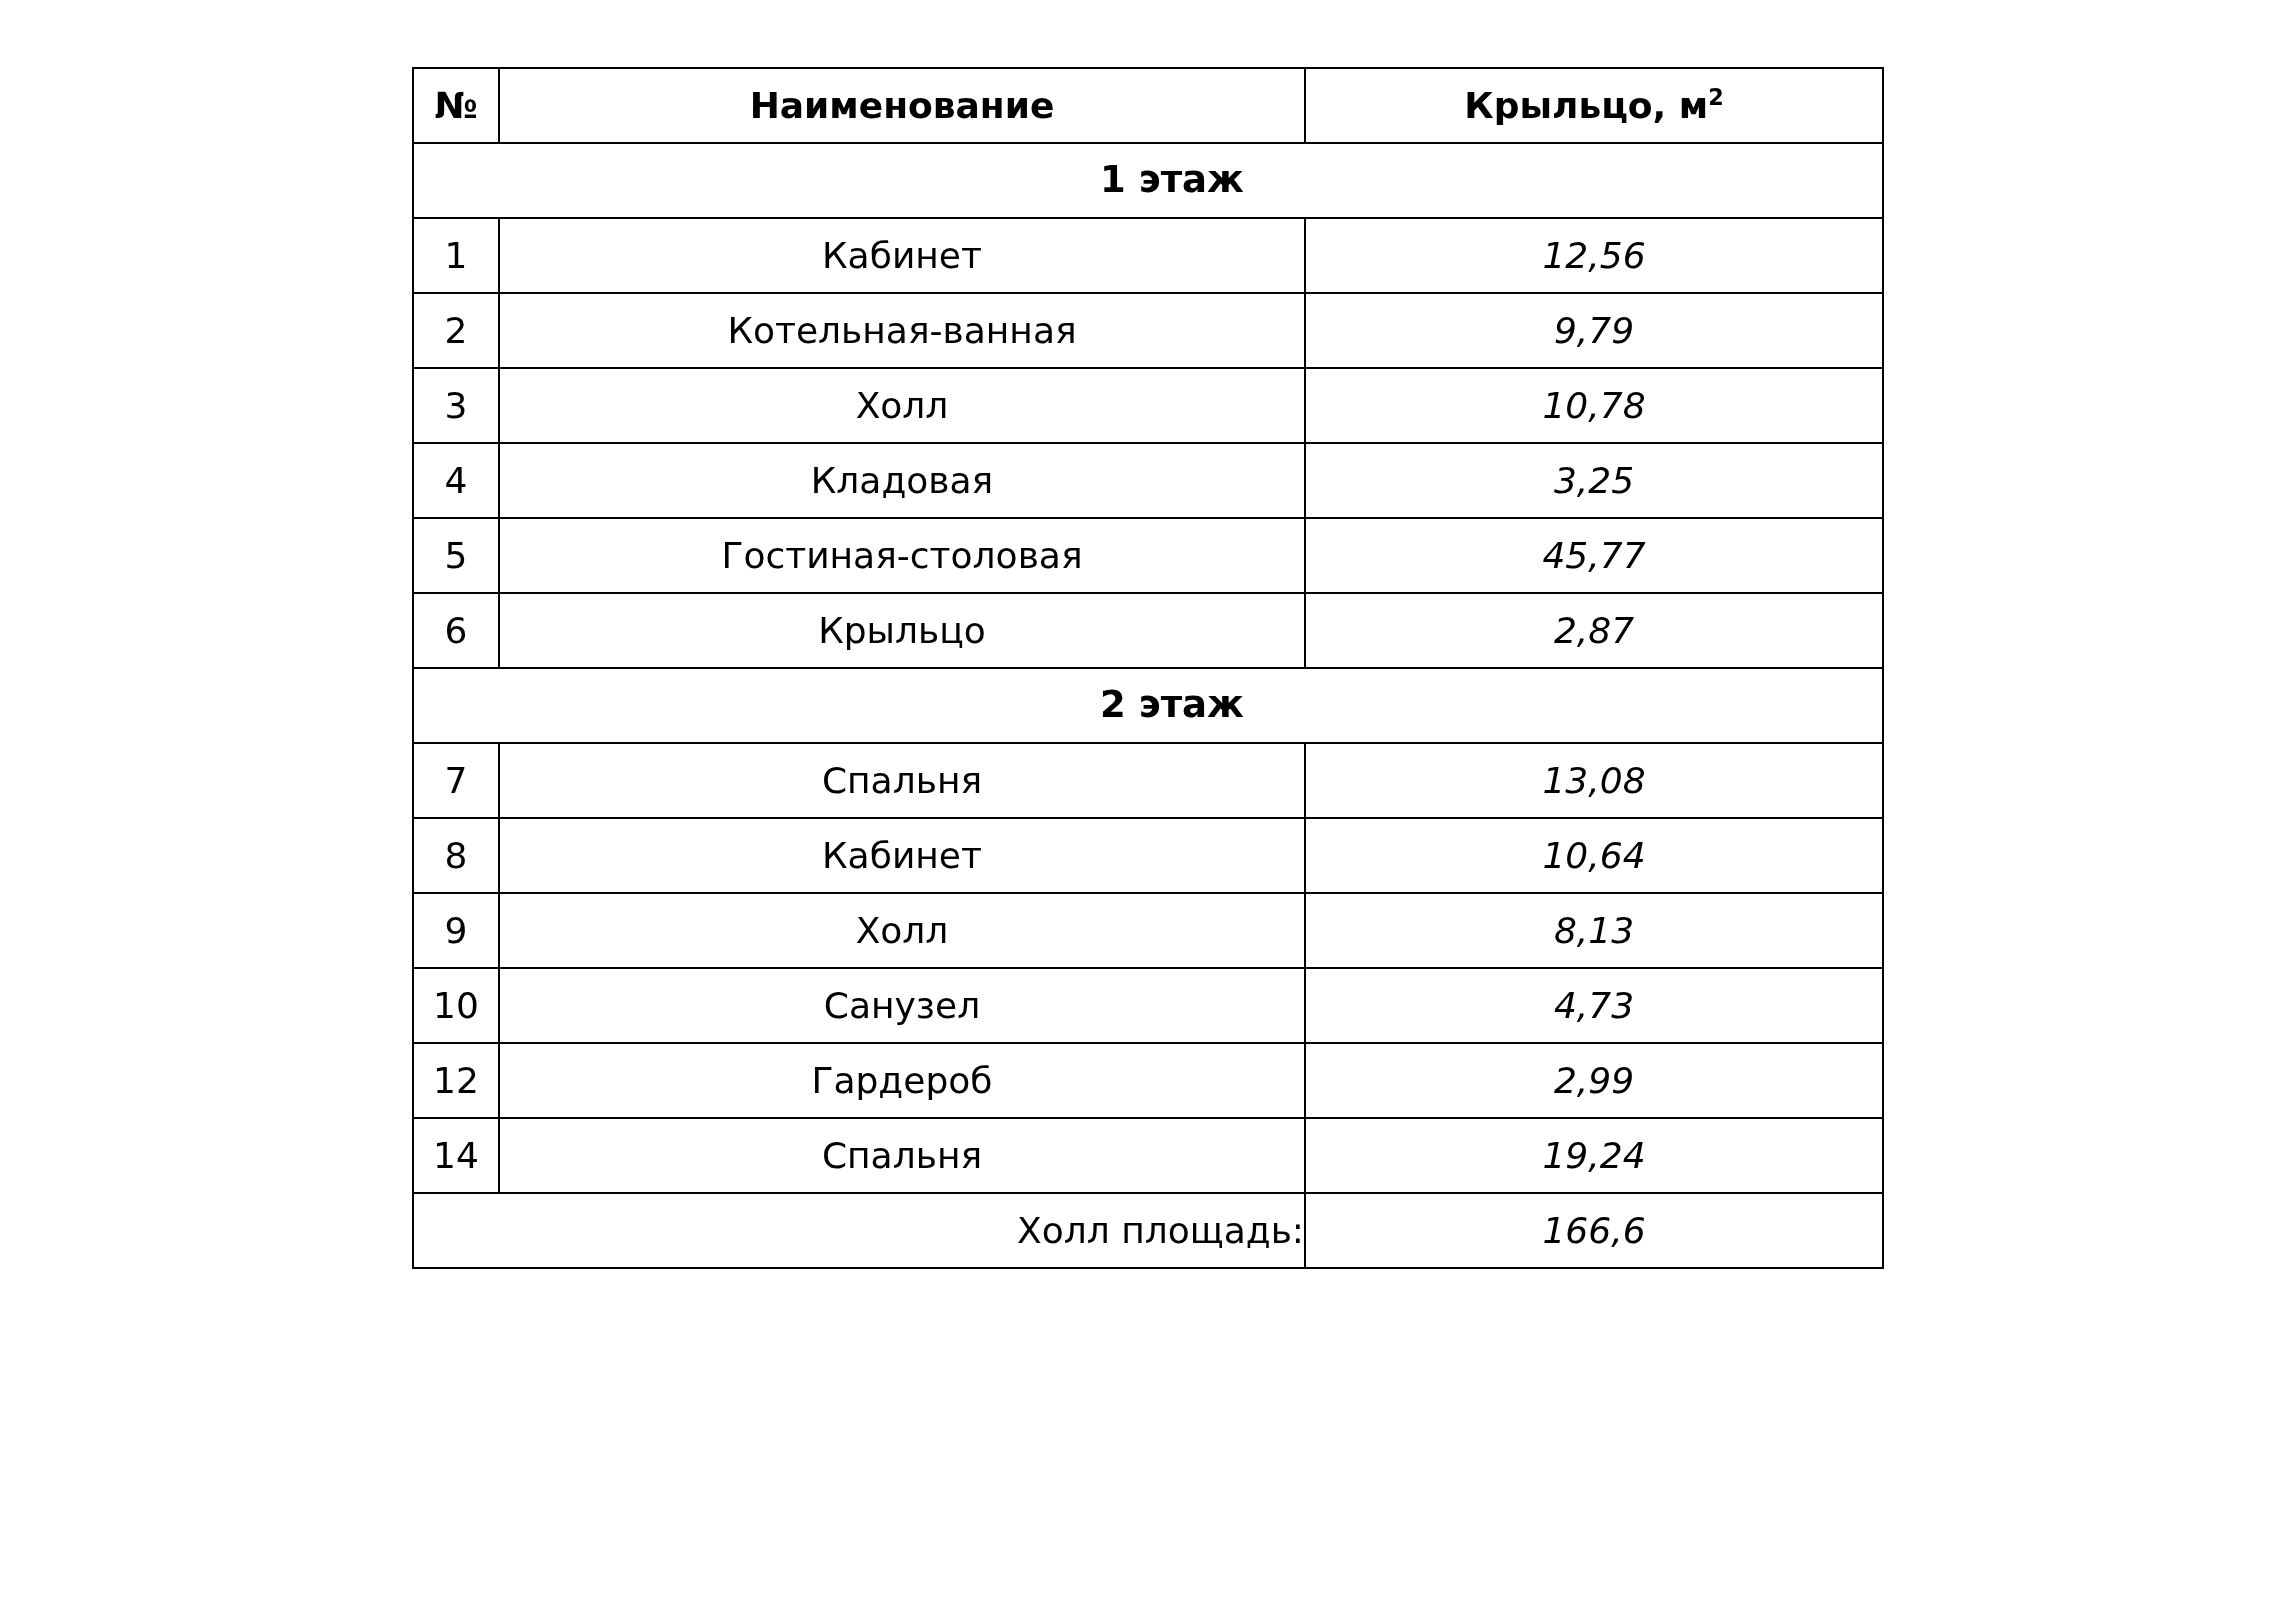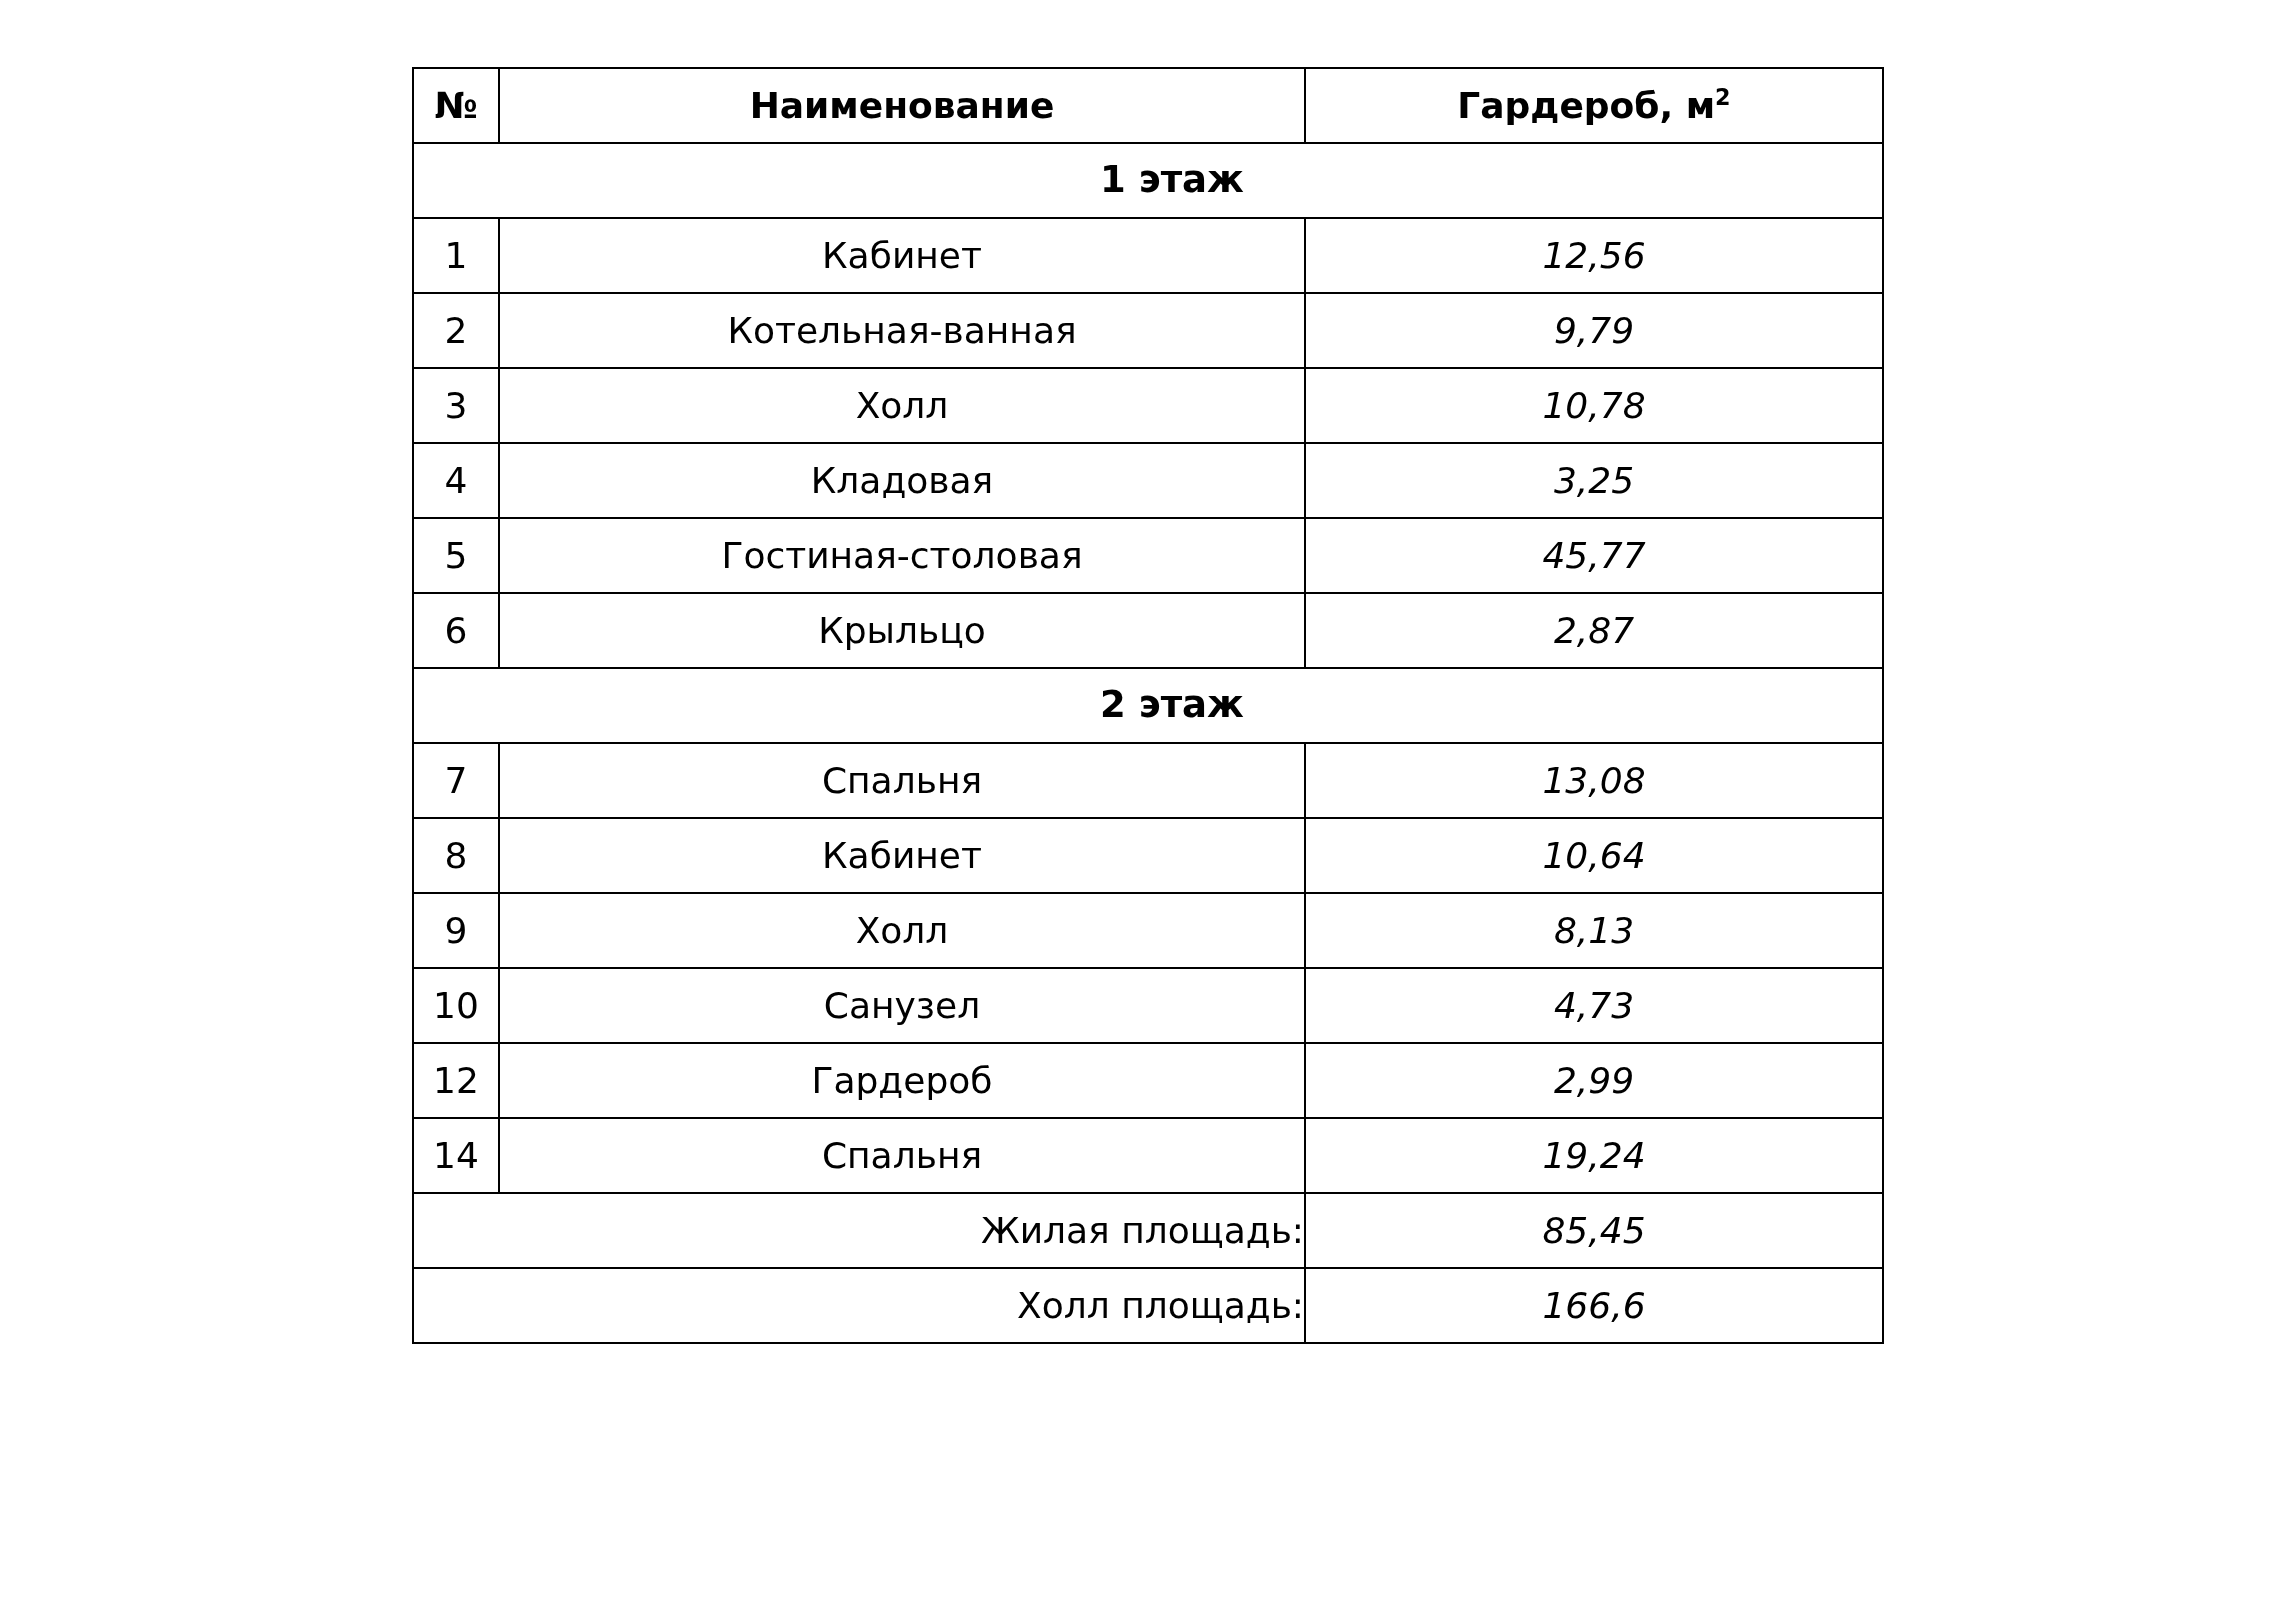--- a/index.html
+++ b/index.html
@@ -91,21 +91,21 @@
     <table class="areas">
       <colgroup>
         <col class="c-num">
         <col class="c-name">
         <col class="c-area">
       </colgroup>
       <thead>
         <tr>
           <th class="hdr hdr-num">№</th>
           <th class="hdr">Наименование</th>
-          <th class="hdr"><span>Гардероб, м</span><sup>2</sup></th>
+          <th class="hdr"><span>Крыльцо, м</span><sup>2</sup></th>
         </tr>
       </thead>
       <tbody>
 
         <tr class="floor">
           <td colspan="3">1 этаж</td>
         </tr>
 
         <tr>
           <td class="num">1</td>
@@ -167,24 +167,20 @@
           <td class="name">Гардероб</td>
           <td class="area">2,99</td>
         </tr>
         <tr>
           <td class="num">14</td>
           <td class="name">Спальня</td>
           <td class="area">19,24</td>
         </tr>
 
         <tr>
-          <td class="total-label" colspan="2">Жилая площадь:</td>
-          <td class="area">85,45</td>
-        </tr>
-        <tr>
           <td class="total-label" colspan="2">Холл площадь:</td>
           <td class="area">166,6</td>
         </tr>
 
       </tbody>
     </table>
   </div>
 </div>
 
 

